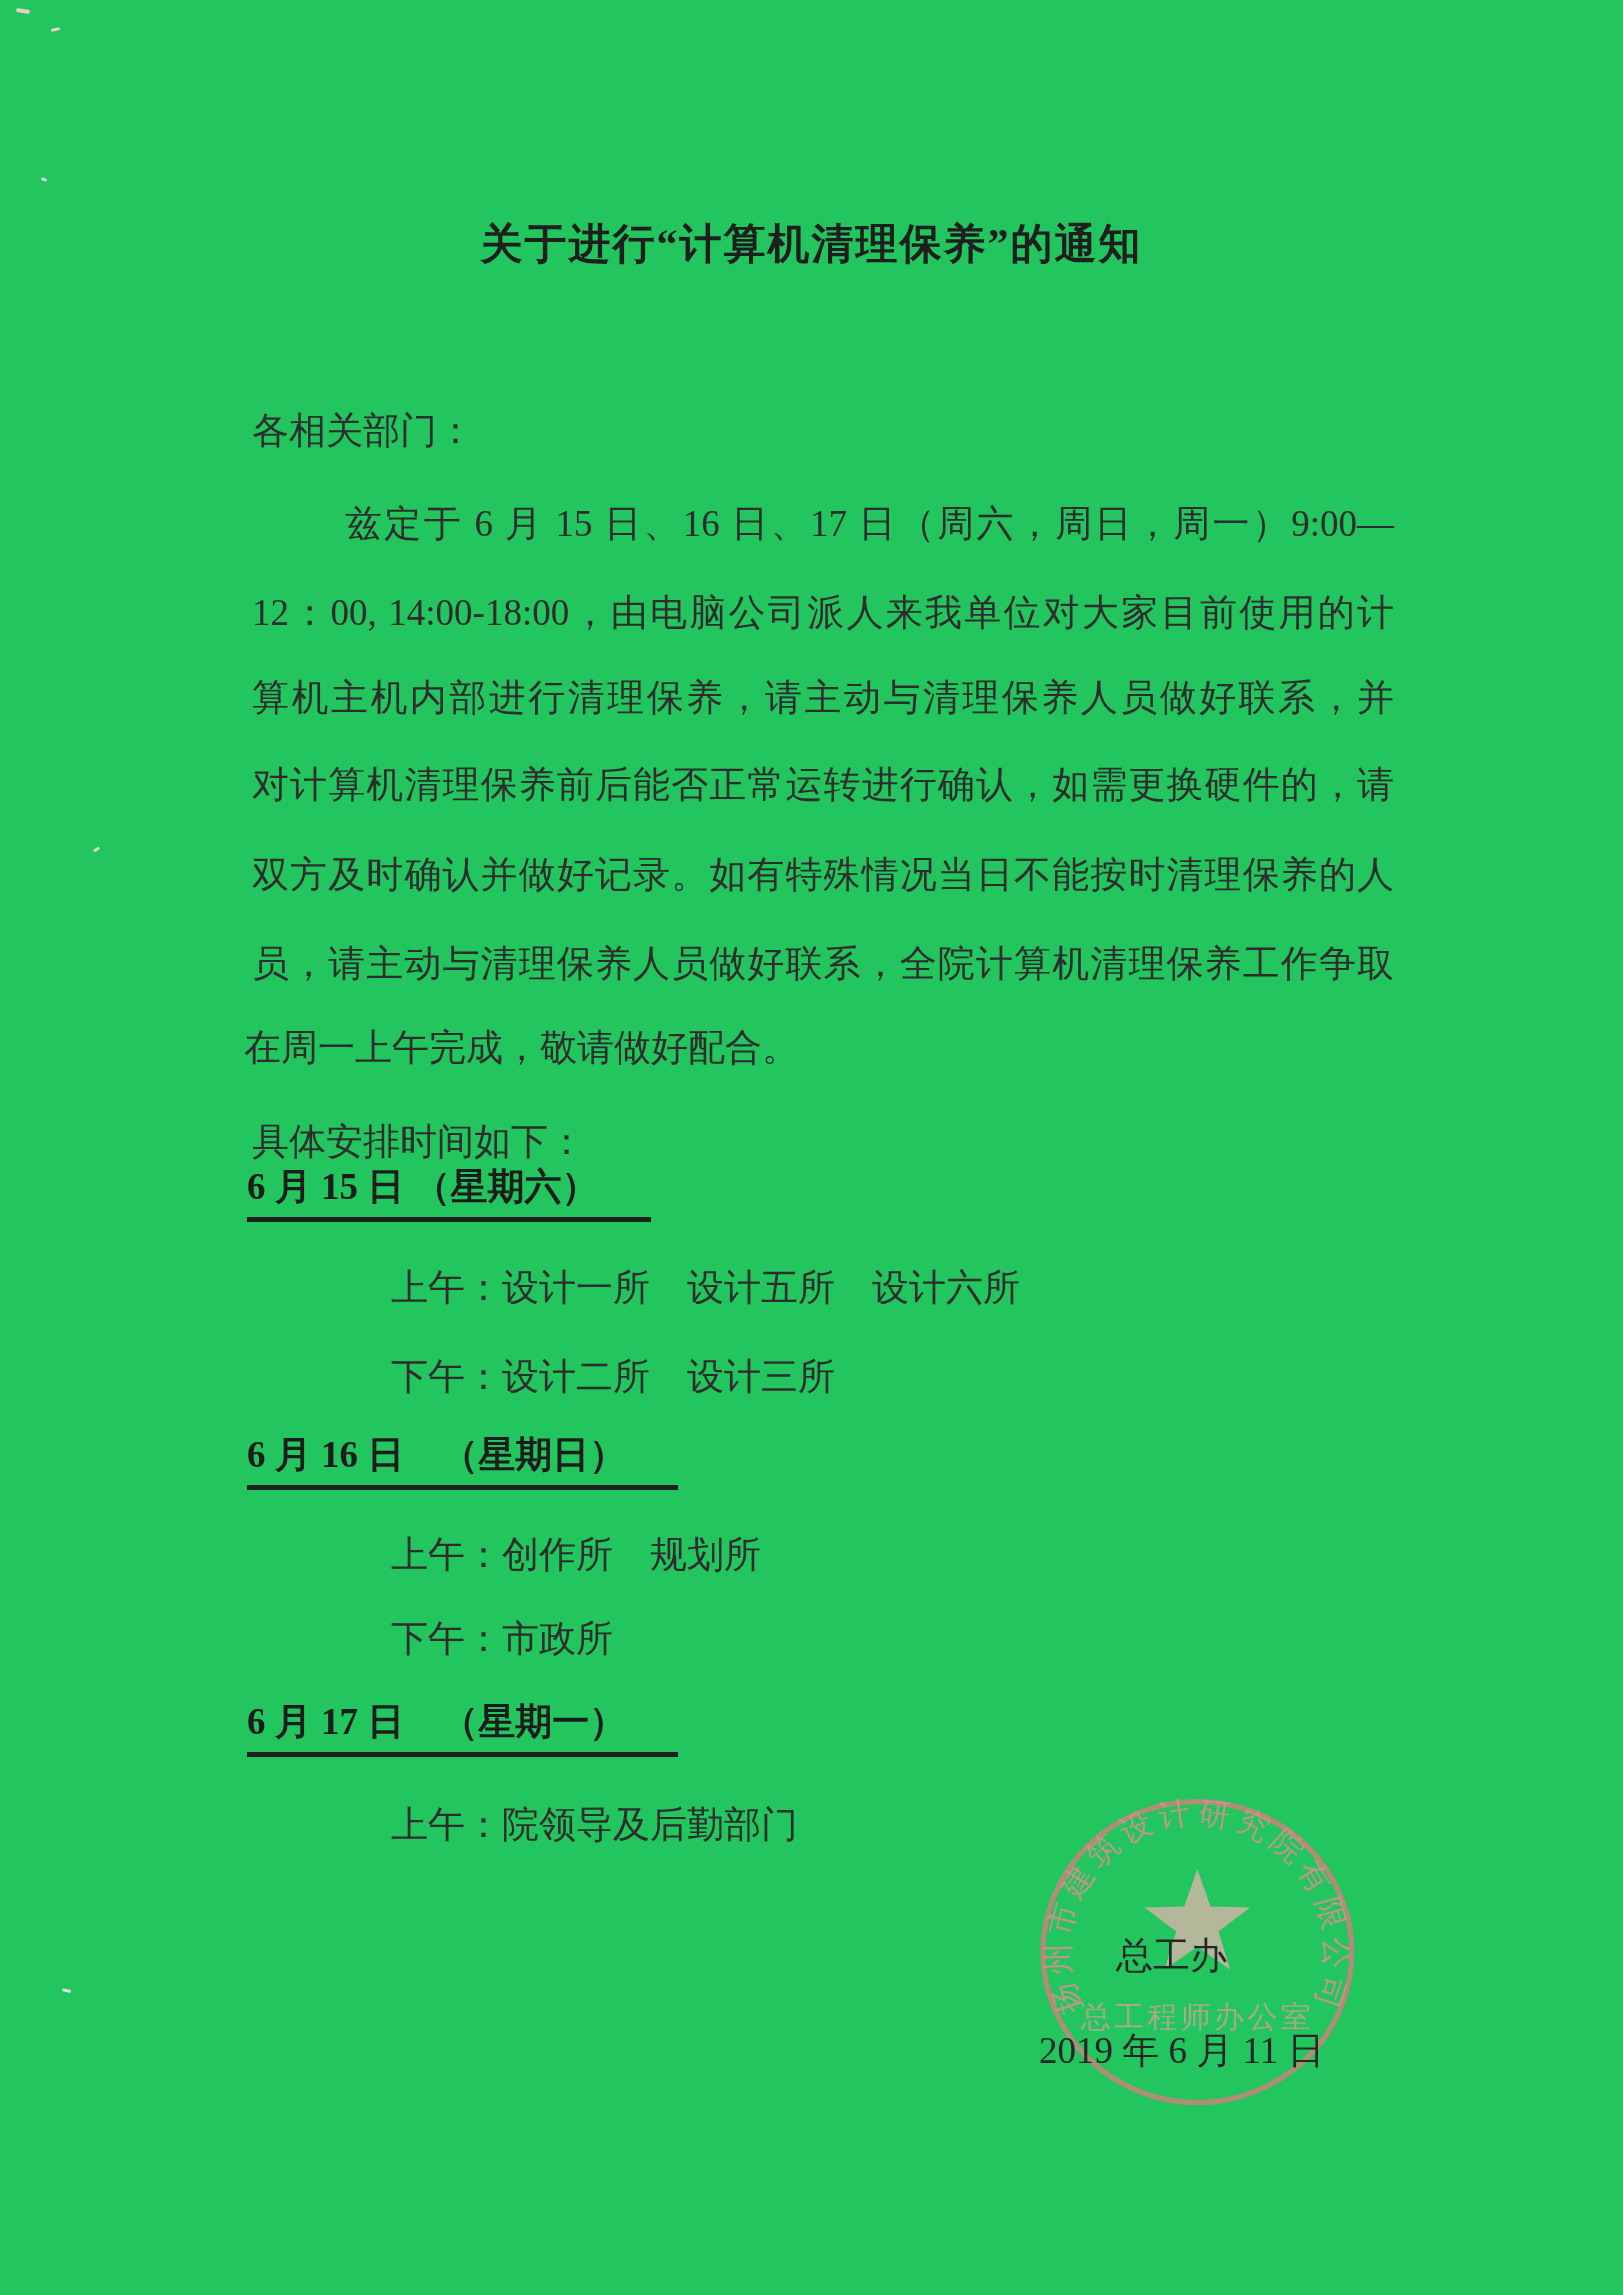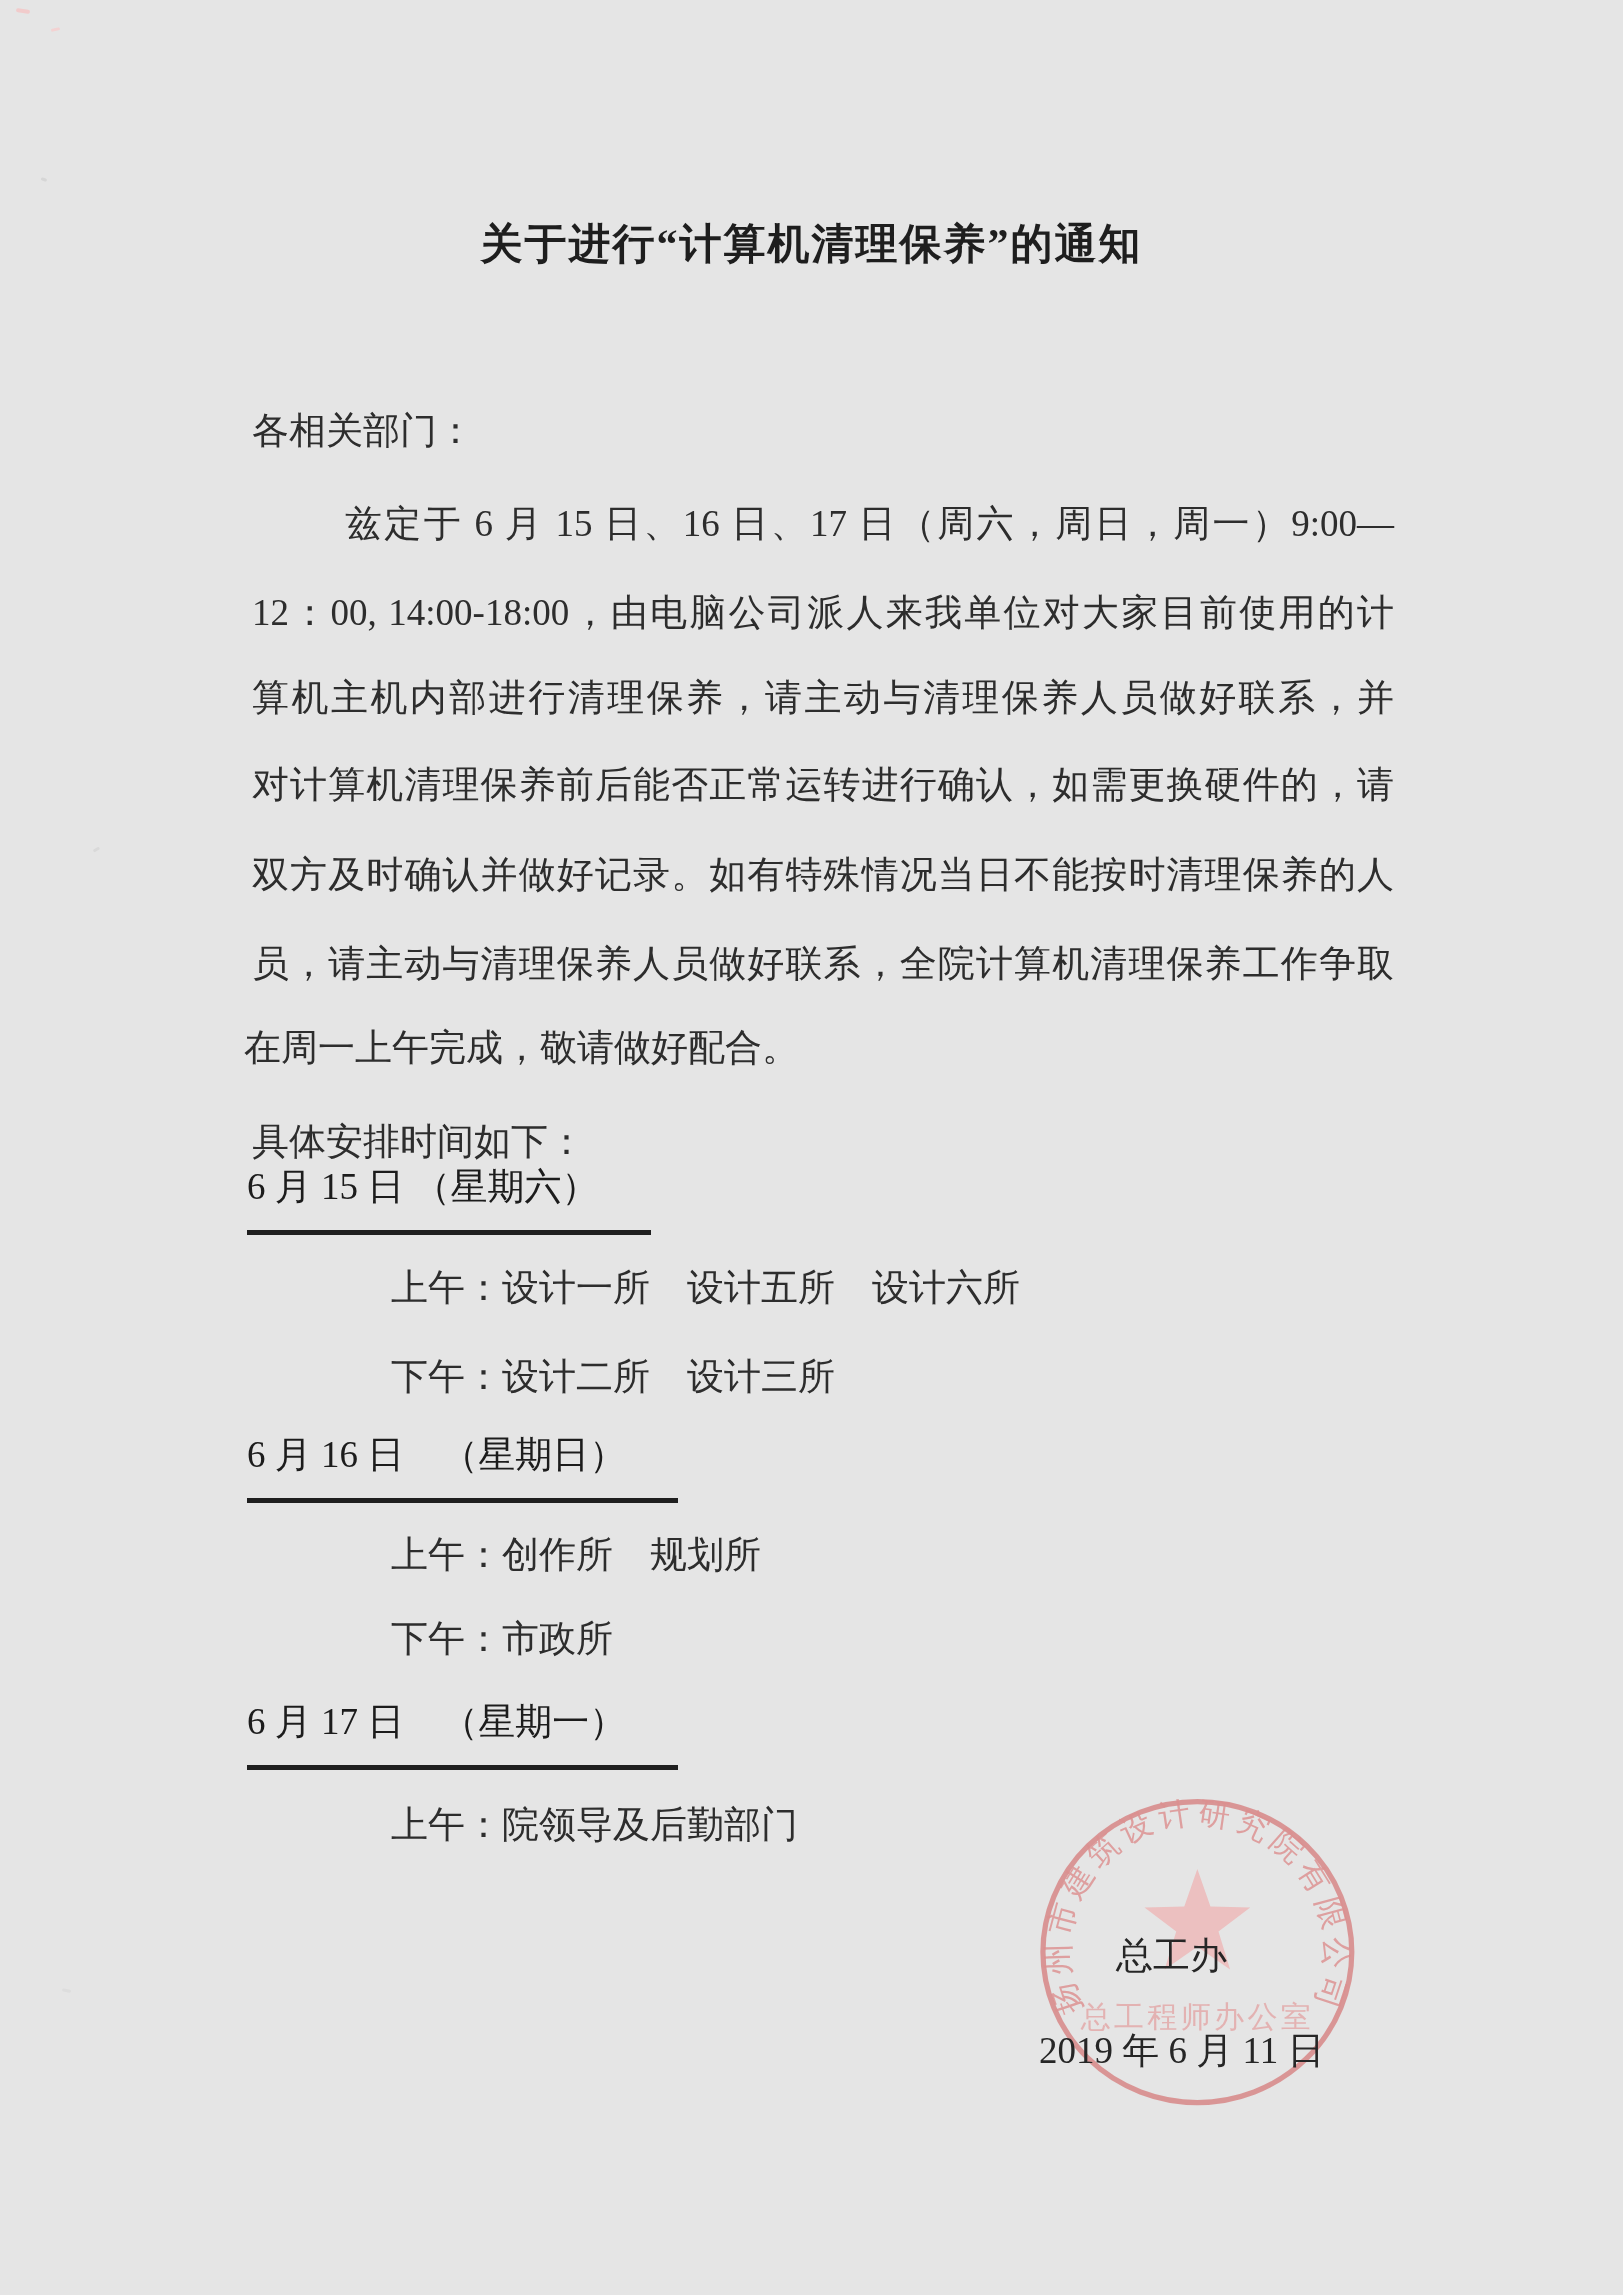--- a/index.html
+++ b/index.html
@@ -1,19 +1,19 @@
 <!DOCTYPE html>
 <html style="font-size:10.5px"><head>
 <meta charset="utf-8">
 <style>
   html,body{margin:0;padding:0;background:#9a9a9a;}
   .page{
     position:relative;
     width:1623px;height:2295px;
-    background:#e5e5e5;
+    background:#22c55e;
     overflow:hidden;
     font-family:"Liberation Serif","DejaVu Serif",serif;
     color:#2d2d2d;
   }
   .abs{position:absolute;}
   .doc-title{
     left:0;right:0;top:216px;
     text-align:center;
     font-size:42px;font-weight:bold;color:#1e1e1e;
     letter-spacing:2px;
@@ -23,23 +23,23 @@
     white-space:normal;
     text-align:justify;
     text-align-last:justify;
     -moz-text-align-last:justify;
   }
   .para-line{left:252px;width:1142px;}
   .indent-line{left:345px;width:1049px;}
   .last-line{left:244px;width:1142px;white-space:pre;}
   .sched-header{
     left:247px;
-    font-size:37px;font-weight:normal;color:#1c1c1c;
+    font-size:37px;font-weight:bold;color:#1c1c1c;
     border-bottom:5.9px solid #1f1f1f;
-    padding:0 52px 18px 0;
+    padding:0 52px 5px 0;
     display:inline-block;white-space:pre;
   }
   .session{left:391px;}
   .sign{font-size:37px;color:#262626;white-space:pre;}
   .stamp-svg{left:1037px;top:1797px;width:324px;height:318px;}
   .artifact{position:absolute;border-radius:2px;}
 </style>
 </head>
 <body>
 

